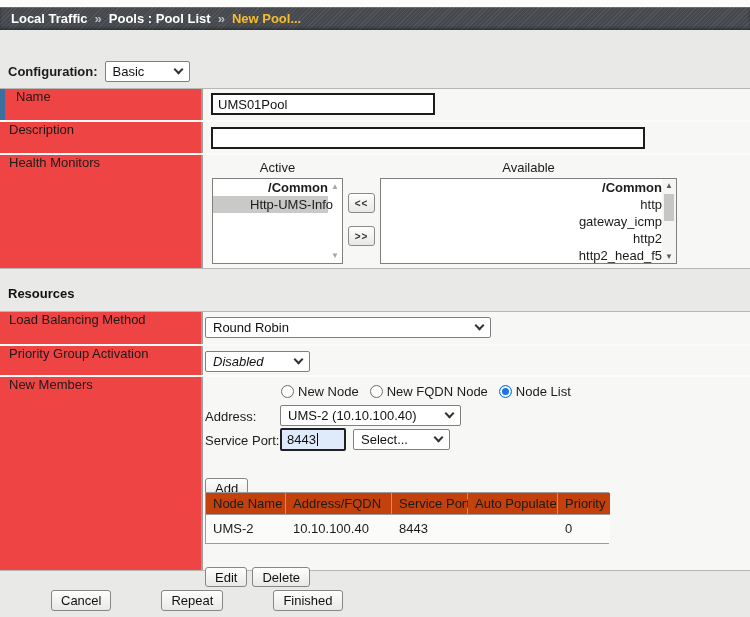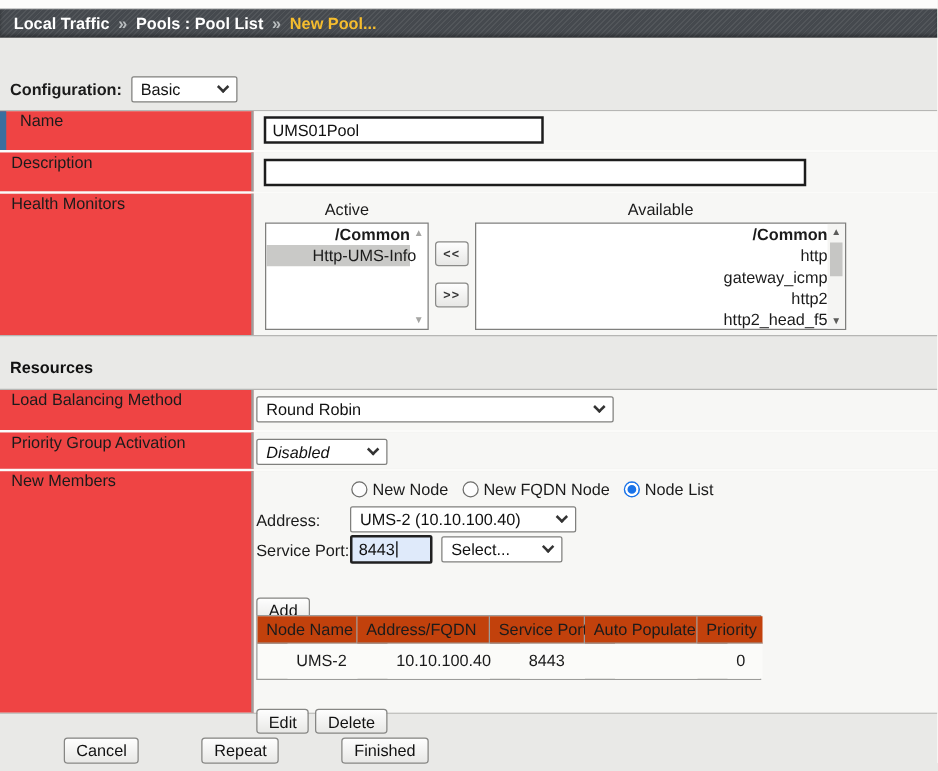--- a/index.html
+++ b/index.html
@@ -133,21 +133,21 @@
   .mtable {
     position:absolute; left:2px; top:115px; width:404px;
     display:grid; grid-template-columns:80px 106px 76px 90px 52px;
     border:1px solid #9c9c9a; background:#fbfbf9;
   }
   .mth {
     background:#c2410c; border-right:1px solid #9c9c9a; border-bottom:1px solid #9c9c9a;
     height:22px; line-height:22px; padding-left:7px; font-size:13px; white-space:nowrap;
   }
   .mth:nth-child(5) { border-right:none; }
-  .mtd { height:28px; line-height:28px; padding-left:7px; font-size:13px; background:#fbfbf9;margin-left:24px; }
+  .mtd { height:28px; line-height:28px; padding-left:7px; font-size:13px; background:#fbfbf9; }
   .nm-rowbtns { position:absolute; left:2px; top:190px; display:flex; gap:5px;justify-content:space-between; }
 
   .footer { position:absolute; left:7px; top:590px; display:flex; gap:6px; }
   .footer .btn { height:21px;margin-left:44px; }
 </style>
 </head>
 <body>
 
 <div class="page">
   <div class="topstrip"></div>

